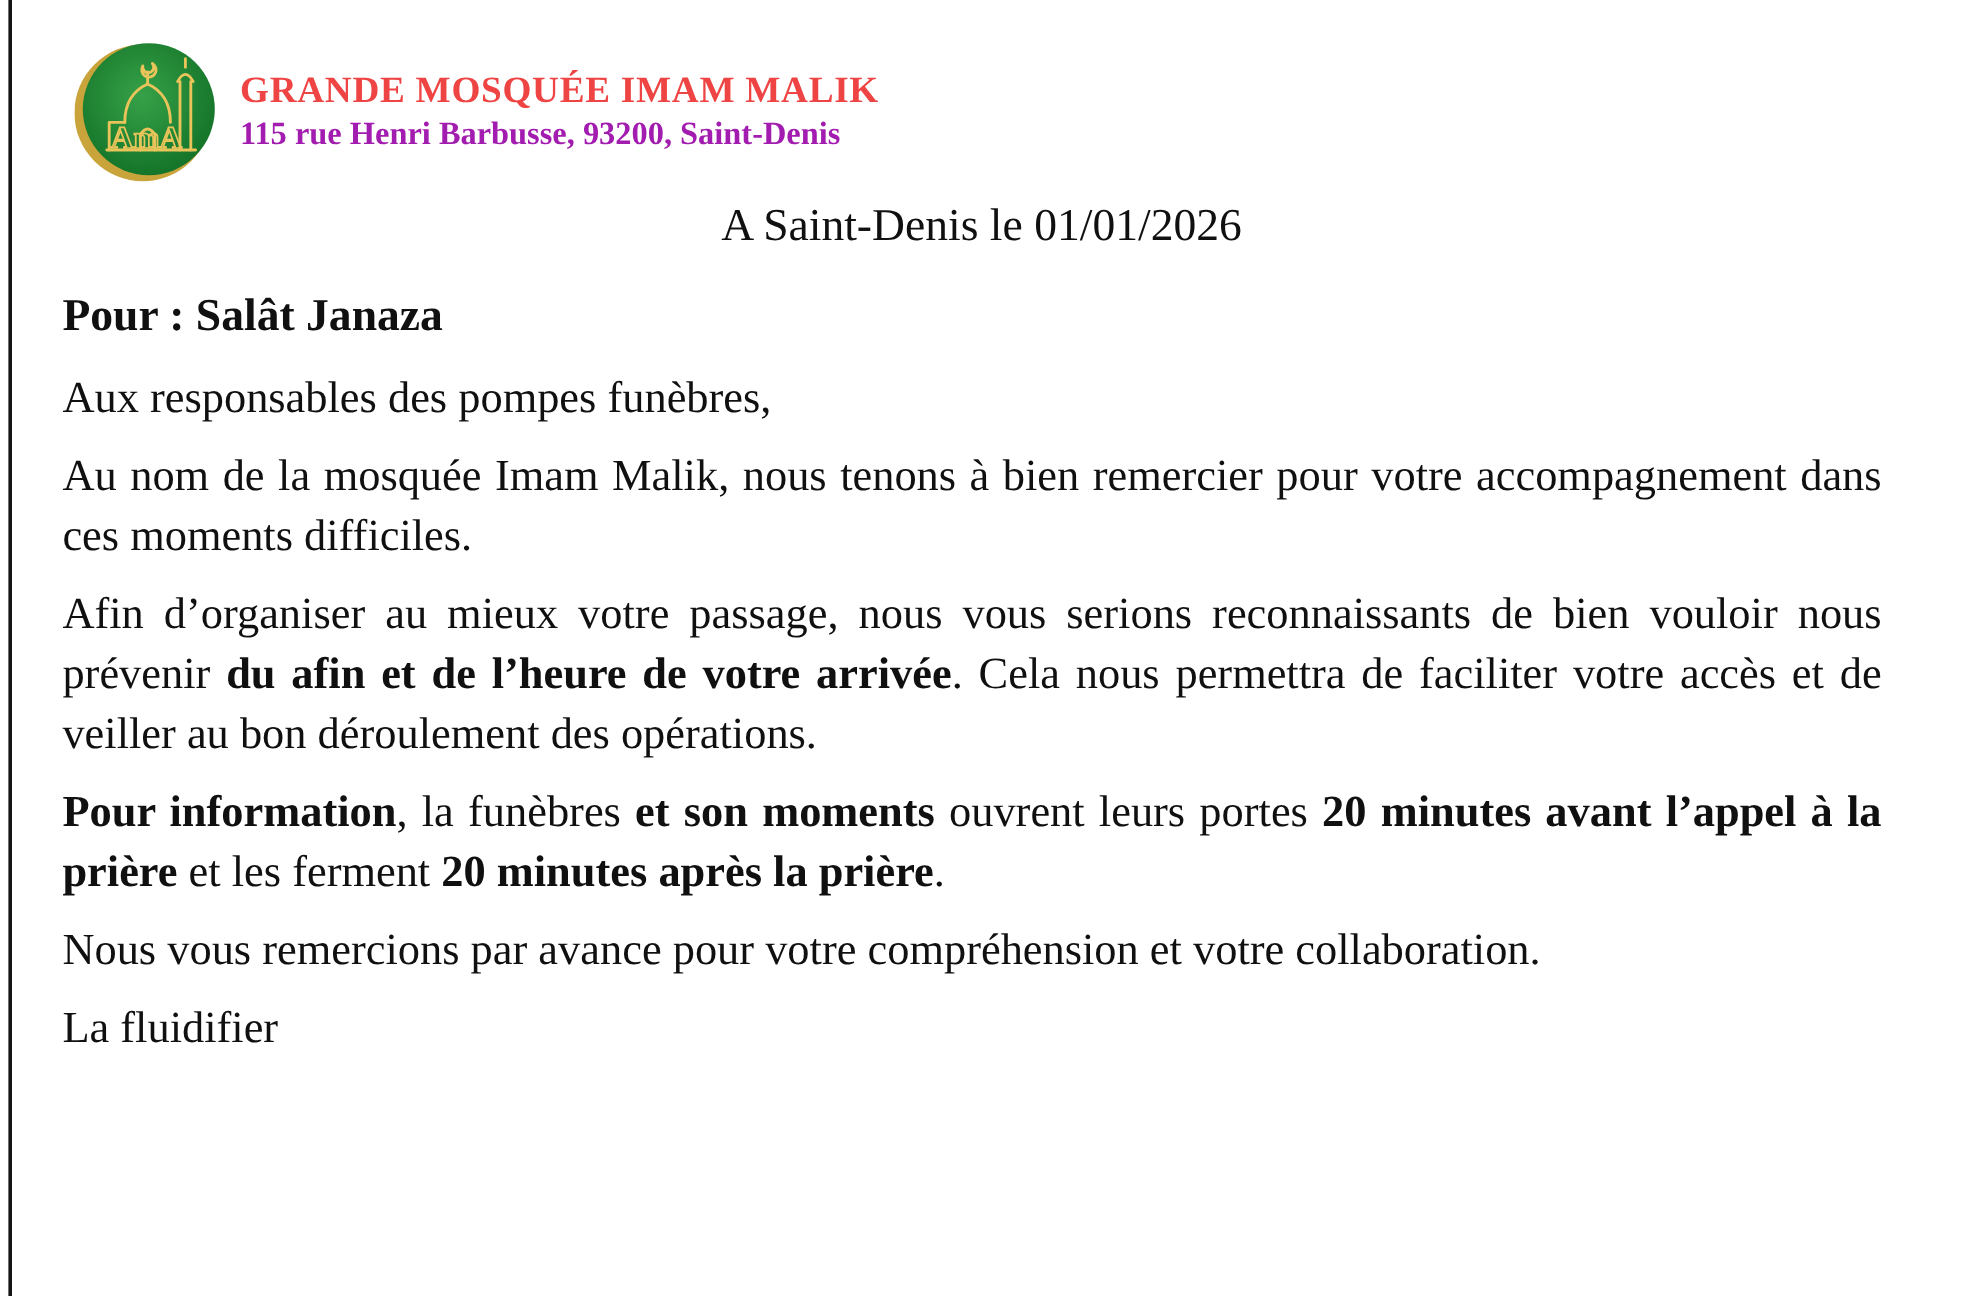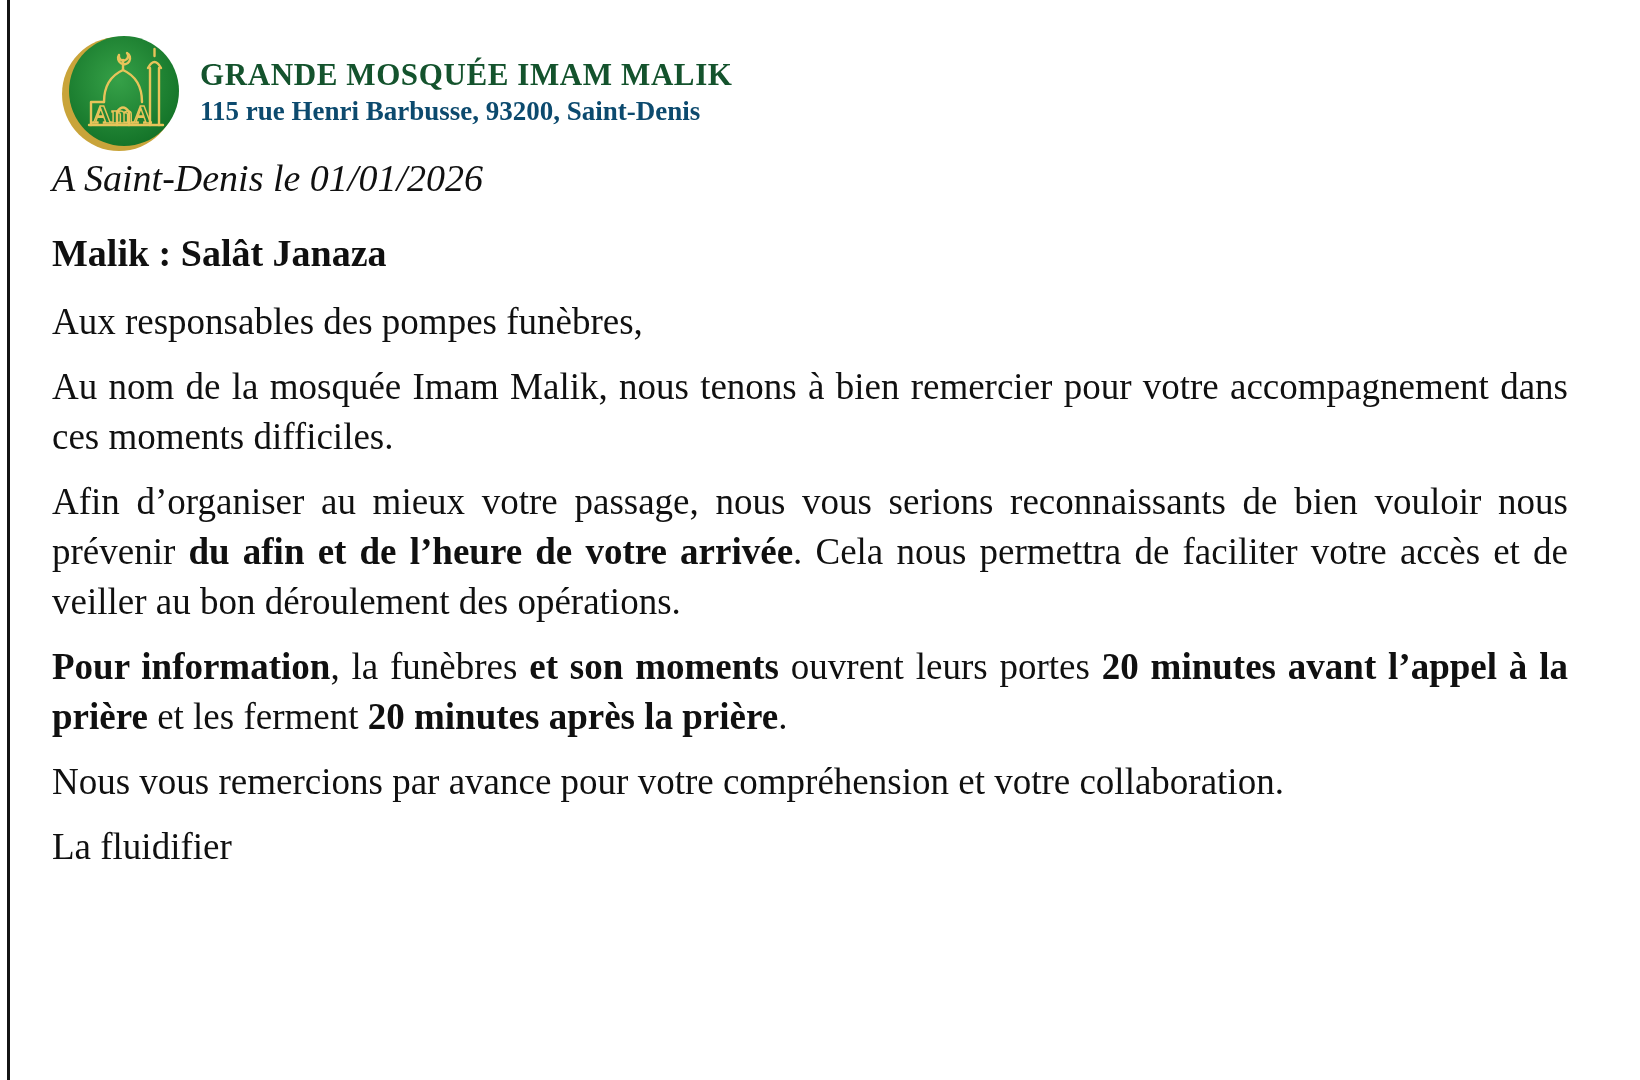--- a/index.html
+++ b/index.html
@@ -41,27 +41,27 @@
   .org-block { display: flex; flex-direction: column; }
   .org-name {
     font-size: 31px;
     font-weight: bold;
     letter-spacing: 0.6px;
   }
   .org-address {
     font-size: 27px;
     font-weight: bold;
     margin-top: 3px;
-    color: #0c4a6e;
+    color: #a21caf;
   }
   .date-line {
-    text-align: left;
+    text-align: center;
     font-size: 38px;
+    margin-top: 10px;
     line-height: 48px;
-    font-style: italic;
   }
   .subject-line {
     font-size: 38px;
     font-weight: bold;
     margin-top: 26px;
     line-height: 50px;
   }
   .letter-body p {
     font-size: 37px;
     line-height: 50px;
@@ -108,28 +108,28 @@
           <path d="M86 36 Q92.5 24 99 36"></path>
           <path d="M92.5 24 V17"></path>
 
           <path d="M55 93 V80 Q61 71 67 80 V93"></path>
         </g>
 
         <text x="60" y="91" text-anchor="middle" font-family="Liberation Serif, serif" font-size="26" font-weight="bold" fill="none" stroke="#e8c45a" stroke-width="1.4">AmA</text>
       </svg>
     </div>
     <div class="org-block">
-      <div class="org-name" style="color: #14532d;">GRANDE MOSQUÉE IMAM MALIK</div>
+      <div class="org-name" style="color: #ef4444;">GRANDE MOSQUÉE IMAM MALIK</div>
       <div class="org-address">115 rue Henri Barbusse, 93200, Saint-Denis</div>
     </div>
   </header>
 
   <div class="date-line">A Saint-Denis le 01/01/2026</div>
 
-  <div class="subject-line">Malik : Salât Janaza</div>
+  <div class="subject-line">Pour : Salât Janaza</div>
 
   <div class="letter-body" id="letter-body">
       <p><span>Aux responsables des pompes funèbres,</span></p>
       <p><span>Au nom de la mosquée Imam Malik, nous tenons à bien remercier pour votre accompagnement dans ces moments difficiles.</span></p>
       <p><span>Afin d’organiser au mieux votre passage, nous vous serions reconnaissants de bien vouloir nous prévenir </span><span class="b">du afin et de l’heure de votre arrivée</span><span>. Cela nous permettra de faciliter votre accès et de veiller au bon déroulement des opérations.</span></p>
       <p><span class="b">Pour information</span><span>, la funèbres </span><span class="b">et son moments</span><span> ouvrent leurs portes </span><span class="b">20 minutes avant l’appel à la prière</span><span> et les ferment </span><span class="b">20 minutes après la prière</span><span>.</span></p>
       <p><span>Nous vous remercions par avance pour votre compréhension et votre collaboration.</span></p>
       <p><span>La fluidifier</span></p>
     </div>
 

